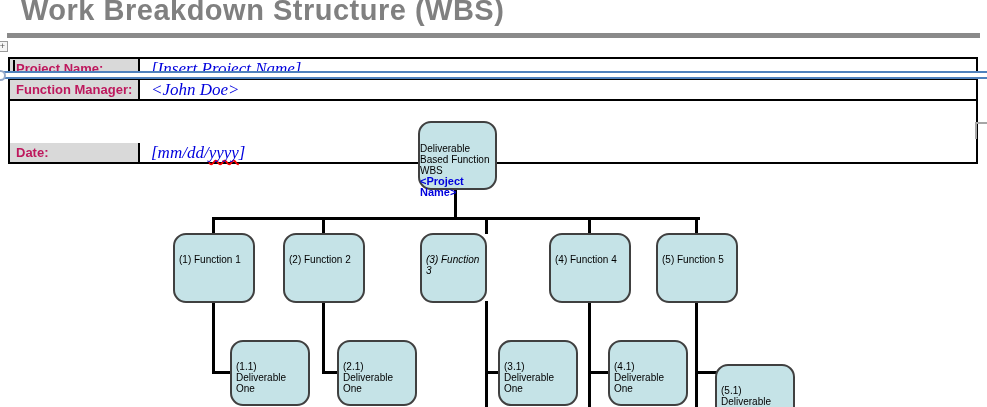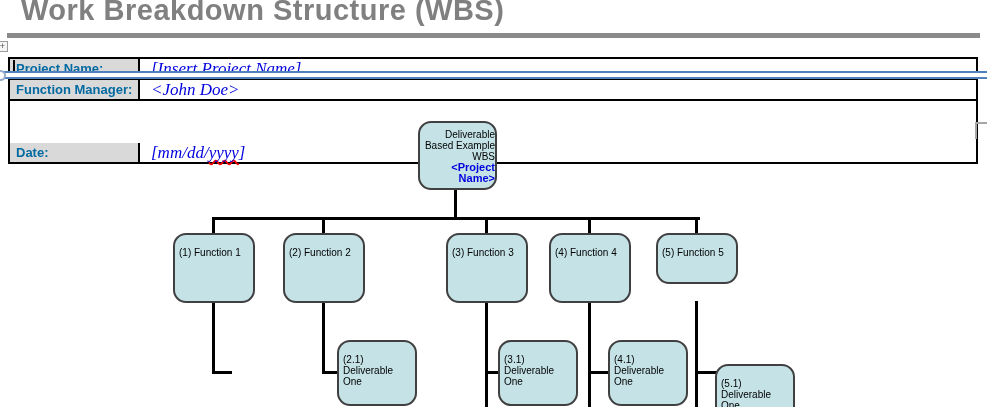--- a/index.html
+++ b/index.html
@@ -26,21 +26,21 @@
   
   .info-table {
     position:absolute; left:8px; top:57px; width:970px;
     border:2px solid #000; box-sizing:border-box; background:#fff;
   }
   .info-row { display:flex; height:19px; border-bottom:2px solid #000; }
   .info-row:last-child { border-bottom:none;margin-top:42px; }
   .cell-label {
     width:130px; box-sizing:border-box; background:#d9d9d9;
     border-right:2px solid #000; font-weight:bold; font-size:13px;
-    padding:2px 0 0 6px; color:#0369a1; white-space:nowrap;
+    padding:2px 0 0 6px; color:#be185d; white-space:nowrap;
   }
   .cell-value {
     flex:1; font-family:"Liberation Serif", serif; font-style:italic;
     font-size:17px; color:#0000dd; padding:0 0 0 11px; white-space:nowrap;
   }
   .misspelled { text-decoration:underline wavy #ff0000; text-decoration-skip-ink:none; }
   .text-cursor { position:absolute; left:13px; top:60px; width:1.5px; height:14px; background:#000; z-index:3; }
 
   
   .sel-line {
@@ -58,22 +58,22 @@
     border-left:2px solid #a6a6a6; border-top:2px solid #a6a6a6; box-sizing:border-box;
   }
 
   
   .conn { position:absolute; background:#000; z-index:1; }
   .box {
     position:absolute; z-index:2; box-sizing:border-box;
     background:#c5e3e7; border:2px solid #404040; border-radius:13px;
     font-size:10px; line-height:11px; color:#000;
   }
-  .box-label { display:block; padding:12px 2px 0 4px; }
-  .root-box { text-align:right; padding-top:6px; }
+  .box-label { display:block; padding:19px 2px 0 4px; }
+  .root-box { text-align:left; padding-top:20px; }
   .root-box .rline { display:block; }
   .root-project {
     display:block; color:#0000dd; font-weight:bold; font-size:11px;
   }
 </style>
 </head>
 <body>
 
 <div class="page">
 
@@ -119,41 +119,44 @@
   <div class="conn" style="left:695px; top:301px; width:3px; height:106px;"></div>
 
   <div class="conn" style="left:212px; top:371px; width:20px; height:3px;"></div>
   <div class="conn" style="left:322px; top:371px; width:17px; height:3px;"></div>
   <div class="conn" style="left:485px; top:371px; width:15px; height:3px;"></div>
   <div class="conn" style="left:588px; top:371px; width:22px; height:3px;"></div>
   <div class="conn" style="left:695px; top:371px; width:22px; height:3px;"></div>
 
   <div class="box root-box" style="left:418px; top:121px; width:79px; height:69px;">
     <span class="rline">Deliverable</span>
-    <span class="rline">Based Example</span>
+    <span class="rline">Based Function</span>
     <span class="rline">WBS</span>
     <span class="root-project">&lt;Project Name&gt;</span>
   </div>
 
   <div class="box" style="left:173px; top:233px; width:82px; height:70px;">
     <span class="box-label">(1) Function 1</span>
   </div>
   <div class="box" style="left:283px; top:233px; width:82px; height:70px;">
     <span class="box-label">(2) Function 2</span>
   </div>
-  <div class="box" style="left:446px; top:233px; width:82px; height:70px;">
+  <div class="box" style="left:420px; top:233px; width:67px; height:70px;font-style:italic;">
     <span class="box-label">(3) Function 3</span>
   </div>
   <div class="box" style="left:549px; top:233px; width:82px; height:70px;">
     <span class="box-label">(4) Function 4</span>
   </div>
-  <div class="box" style="left:656px; top:233px; width:82px; height:51px;">
+  <div class="box" style="left:656px; top:233px; width:82px; height:70px;">
     <span class="box-label">(5) Function 5</span>
   </div>
 
+  <div class="box" style="left:230px; top:340px; width:80px; height:66px;">
+    <span class="box-label">(1.1) Deliverable One</span>
+  </div>
   <div class="box" style="left:337px; top:340px; width:80px; height:66px;">
     <span class="box-label">(2.1) Deliverable One</span>
   </div>
   <div class="box" style="left:498px; top:340px; width:80px; height:66px;">
     <span class="box-label">(3.1) Deliverable One</span>
   </div>
   <div class="box" style="left:608px; top:340px; width:80px; height:66px;">
     <span class="box-label">(4.1) Deliverable One</span>
   </div>
   <div class="box" style="left:715px; top:340px; width:80px; height:66px;margin-top:24px;">

